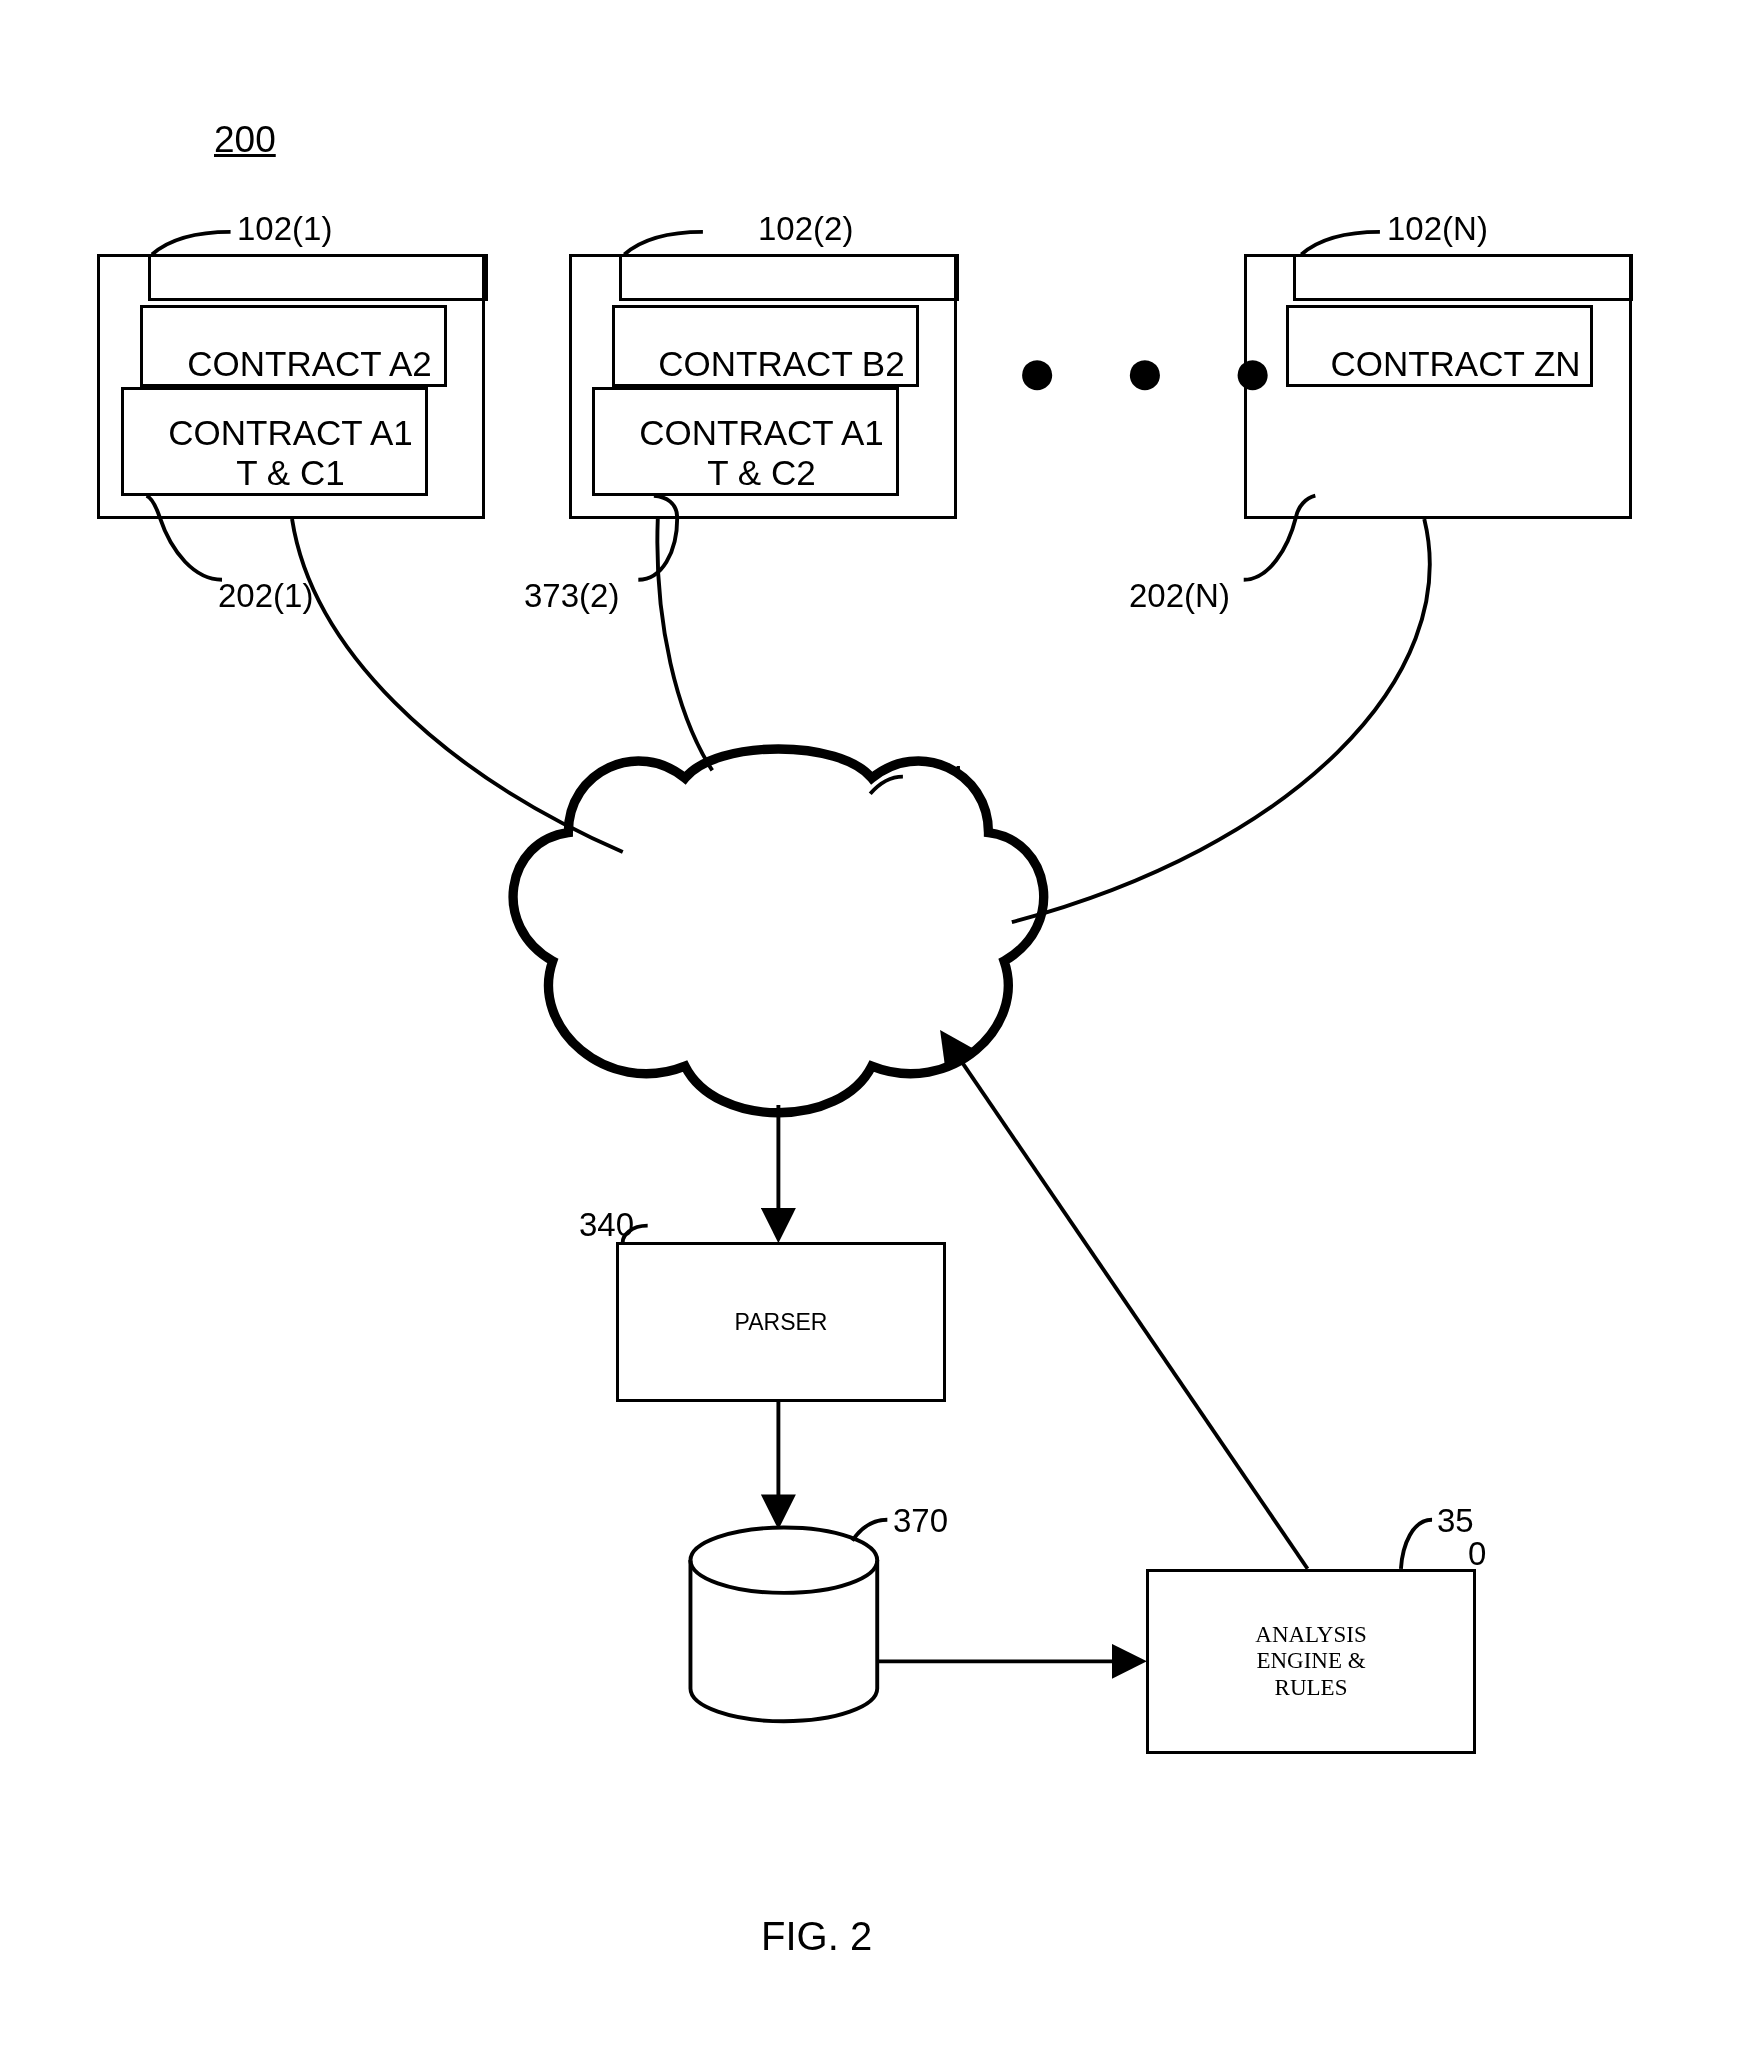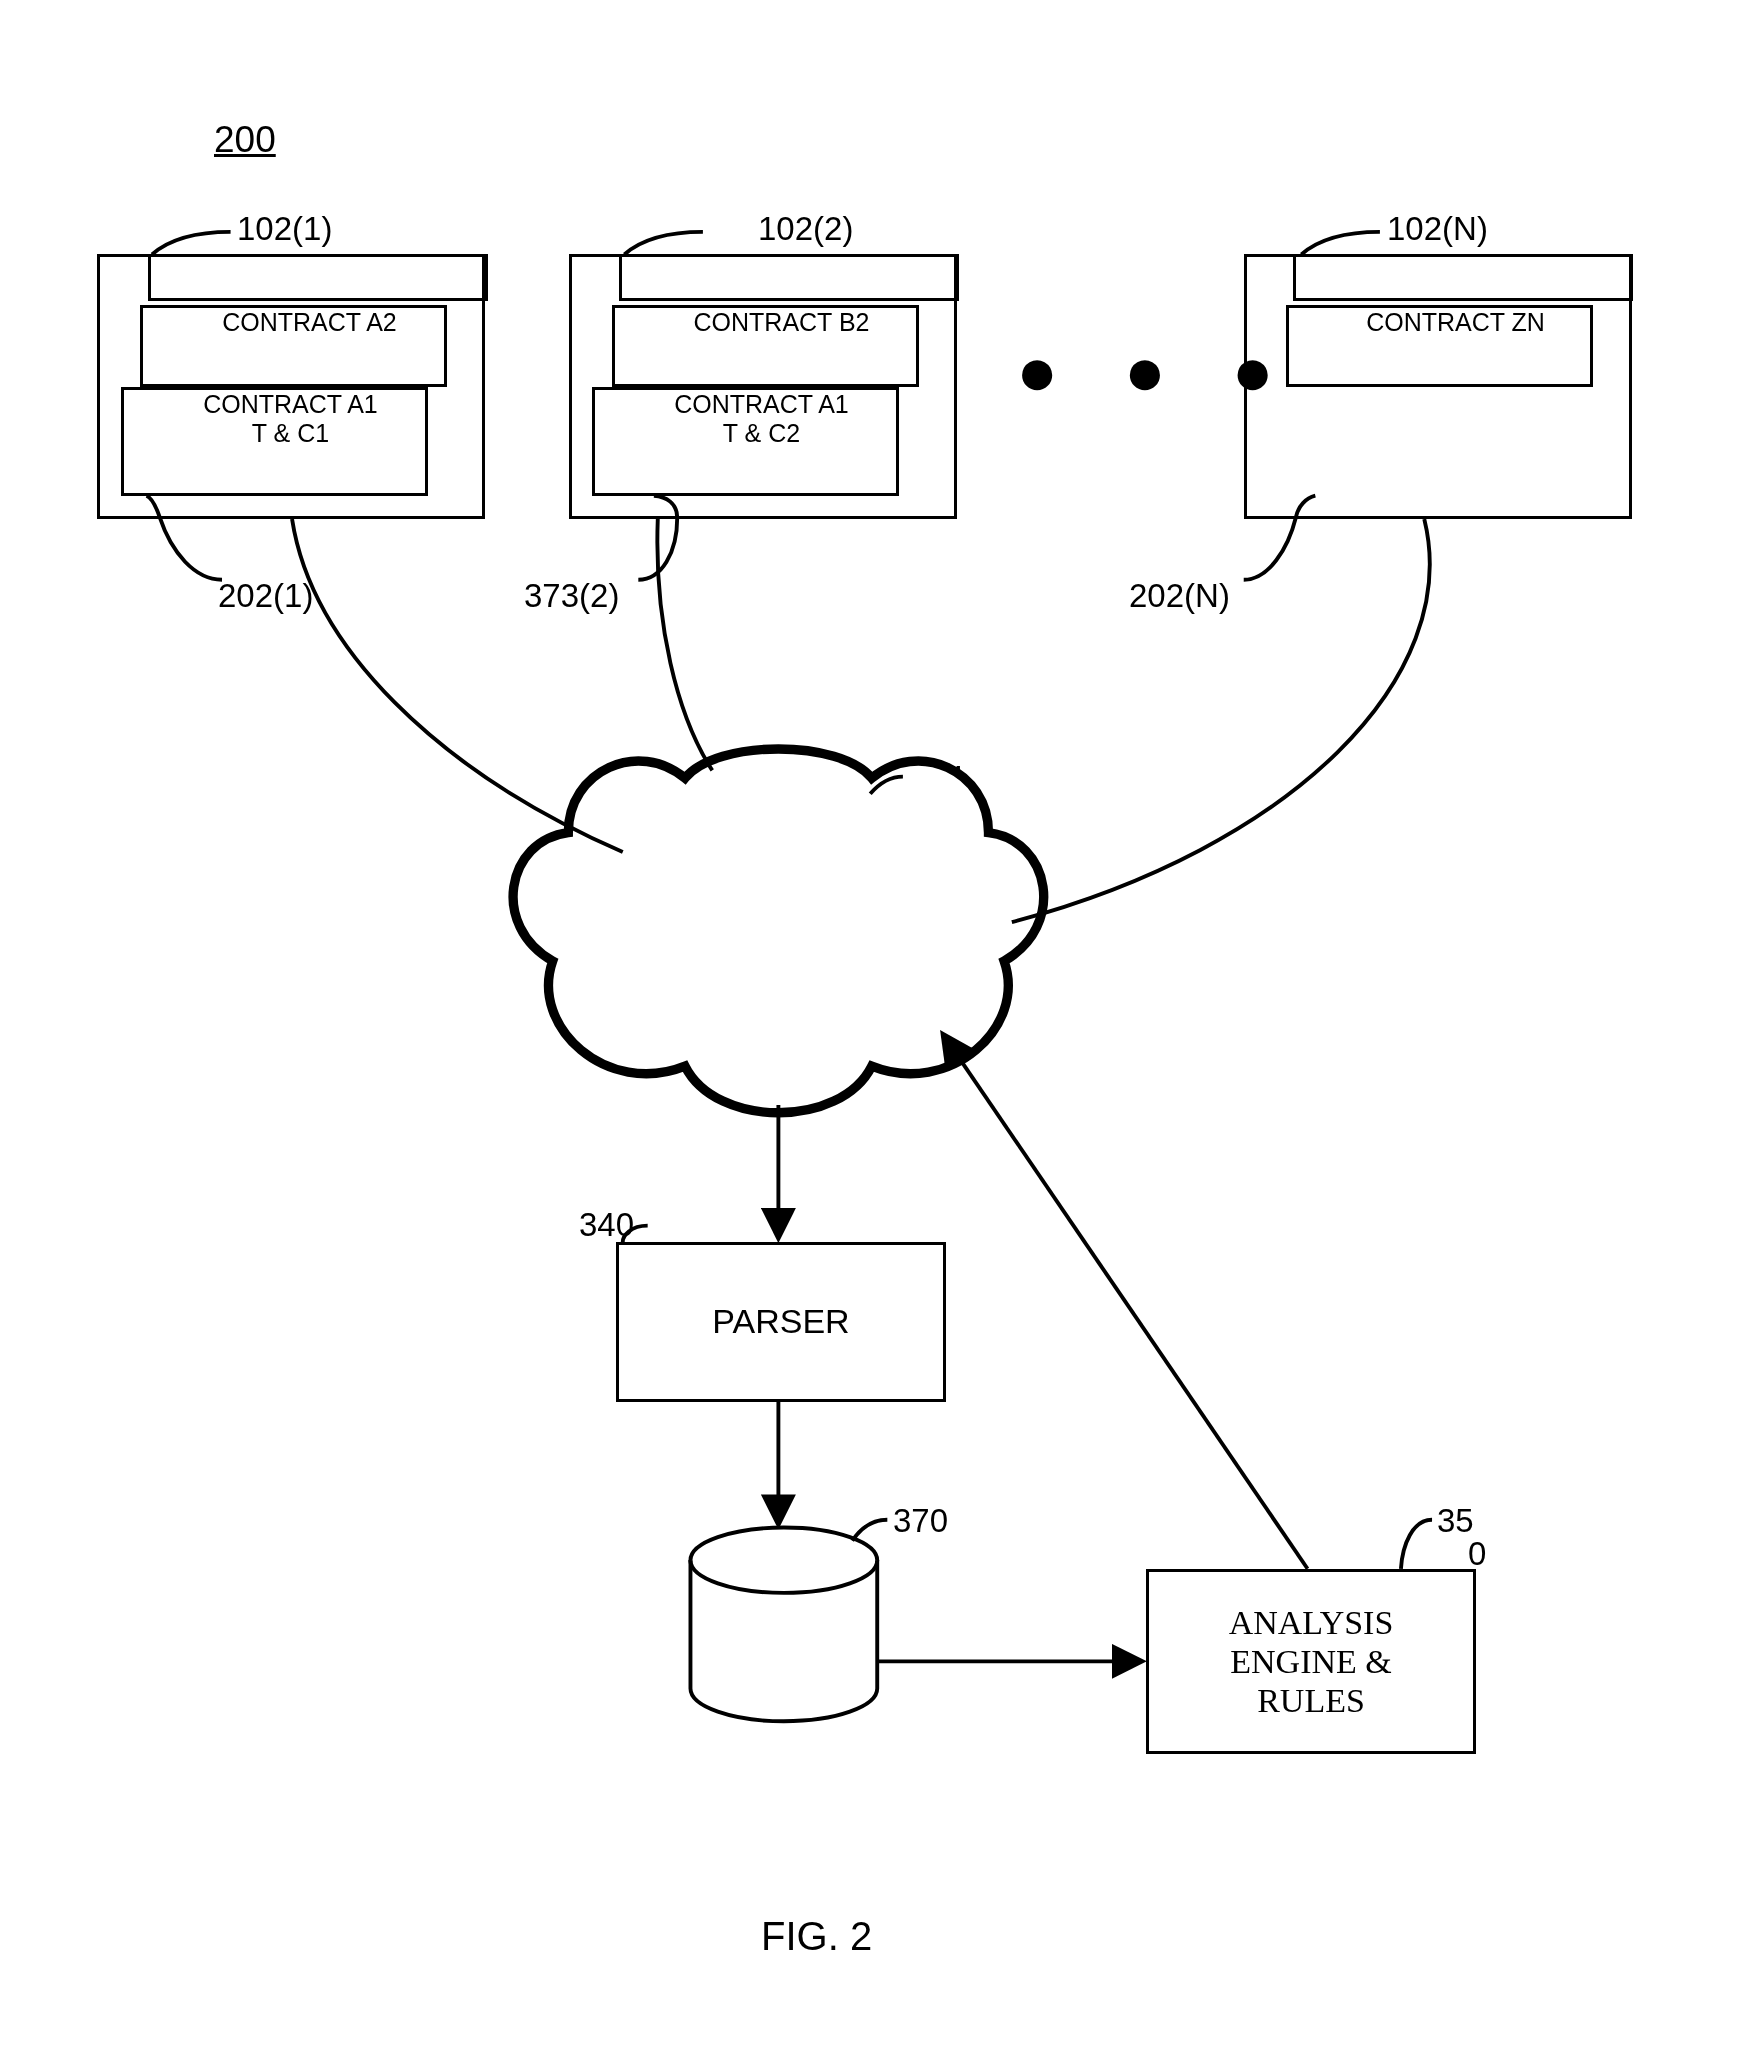--- a/index.html
+++ b/index.html
@@ -31,36 +31,36 @@
     background: transparent;
   }
   .contract-box {
     position: absolute;
     border: 3.9px solid #000;
     box-sizing: border-box;
     background: #fff;
     display: flex;
     flex-direction: column;
     align-items: center;
-    justify-content: flex-start;
-    font-size: 25px;
+    justify-content: flex-end;
+    font-size: 35px;
     text-align: center;
     line-height: 1.15;
     padding-left: 32px;
   }
   .block {
     position: absolute;
     border: 3.9px solid #000;
     box-sizing: border-box;
     background: #fff;
     display: flex;
     flex-direction: column;
     align-items: center;
     justify-content: center;
-    font-size: 34px;
+    font-size: 23px;
     text-align: center;
     line-height: 1.15;
   }
   .dots {
     position: absolute;
     font-size: 70px;
     font-weight: bold;
     letter-spacing: 23px;
   }
   .fig {

